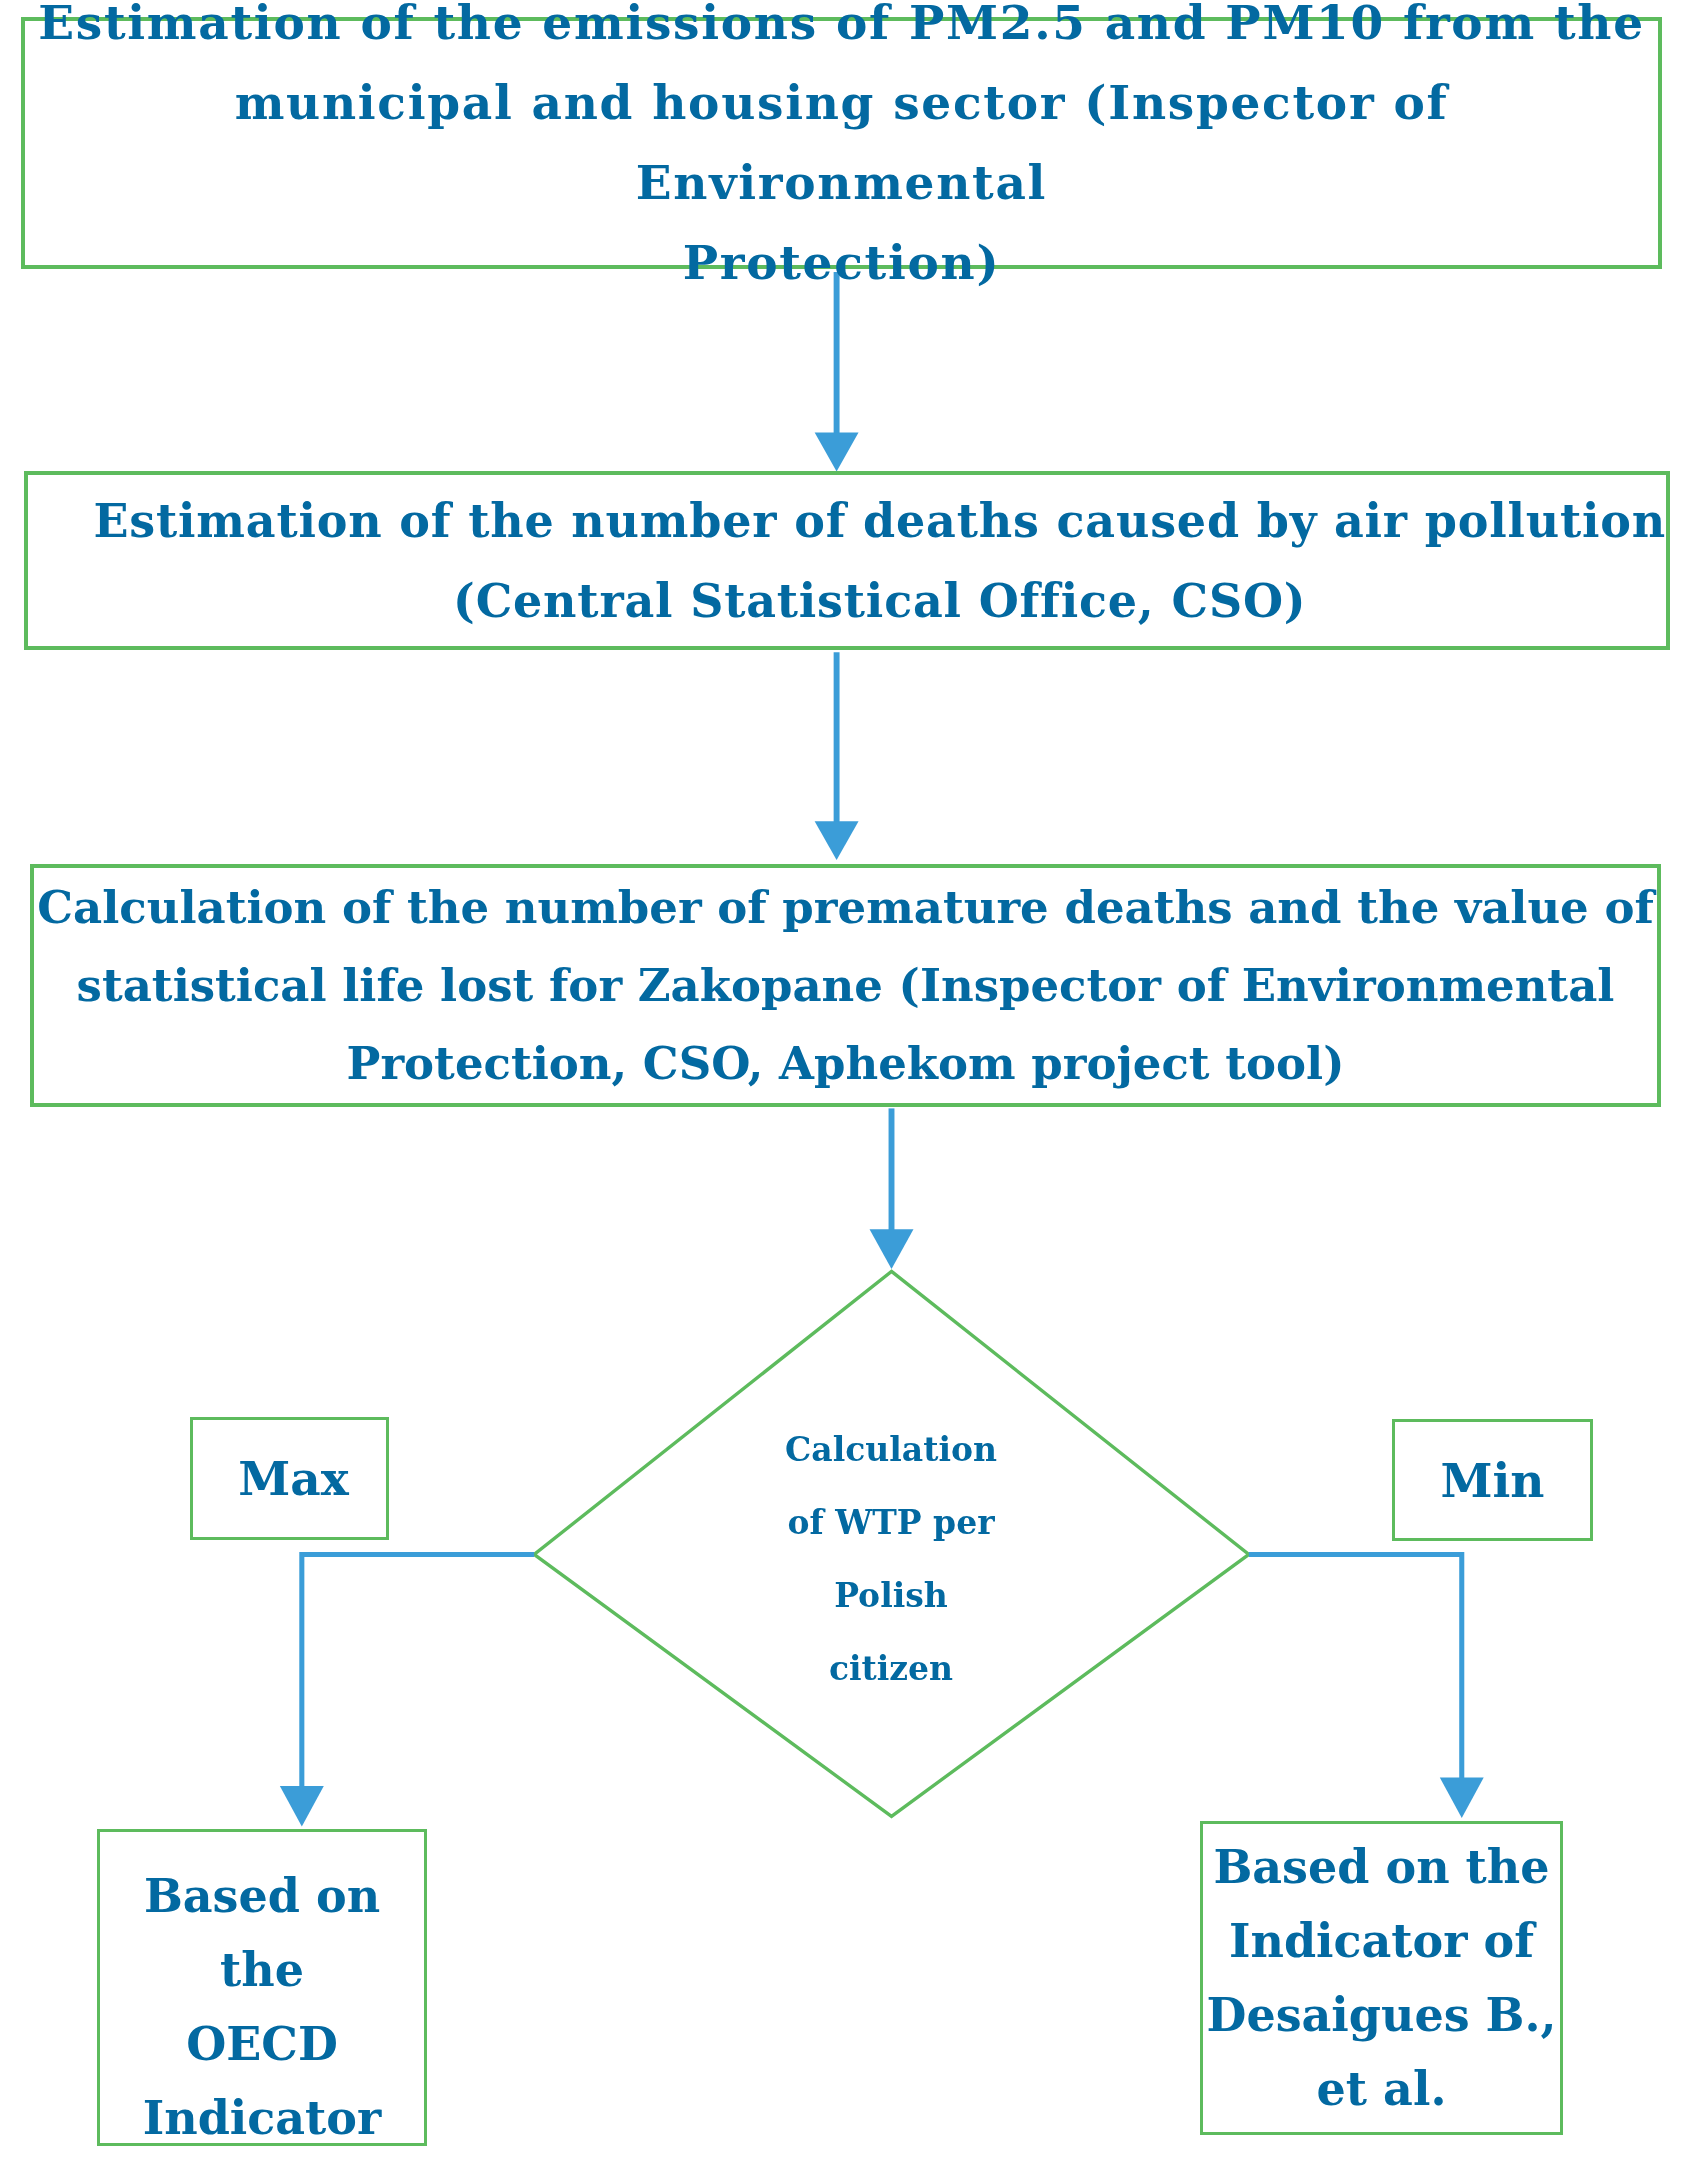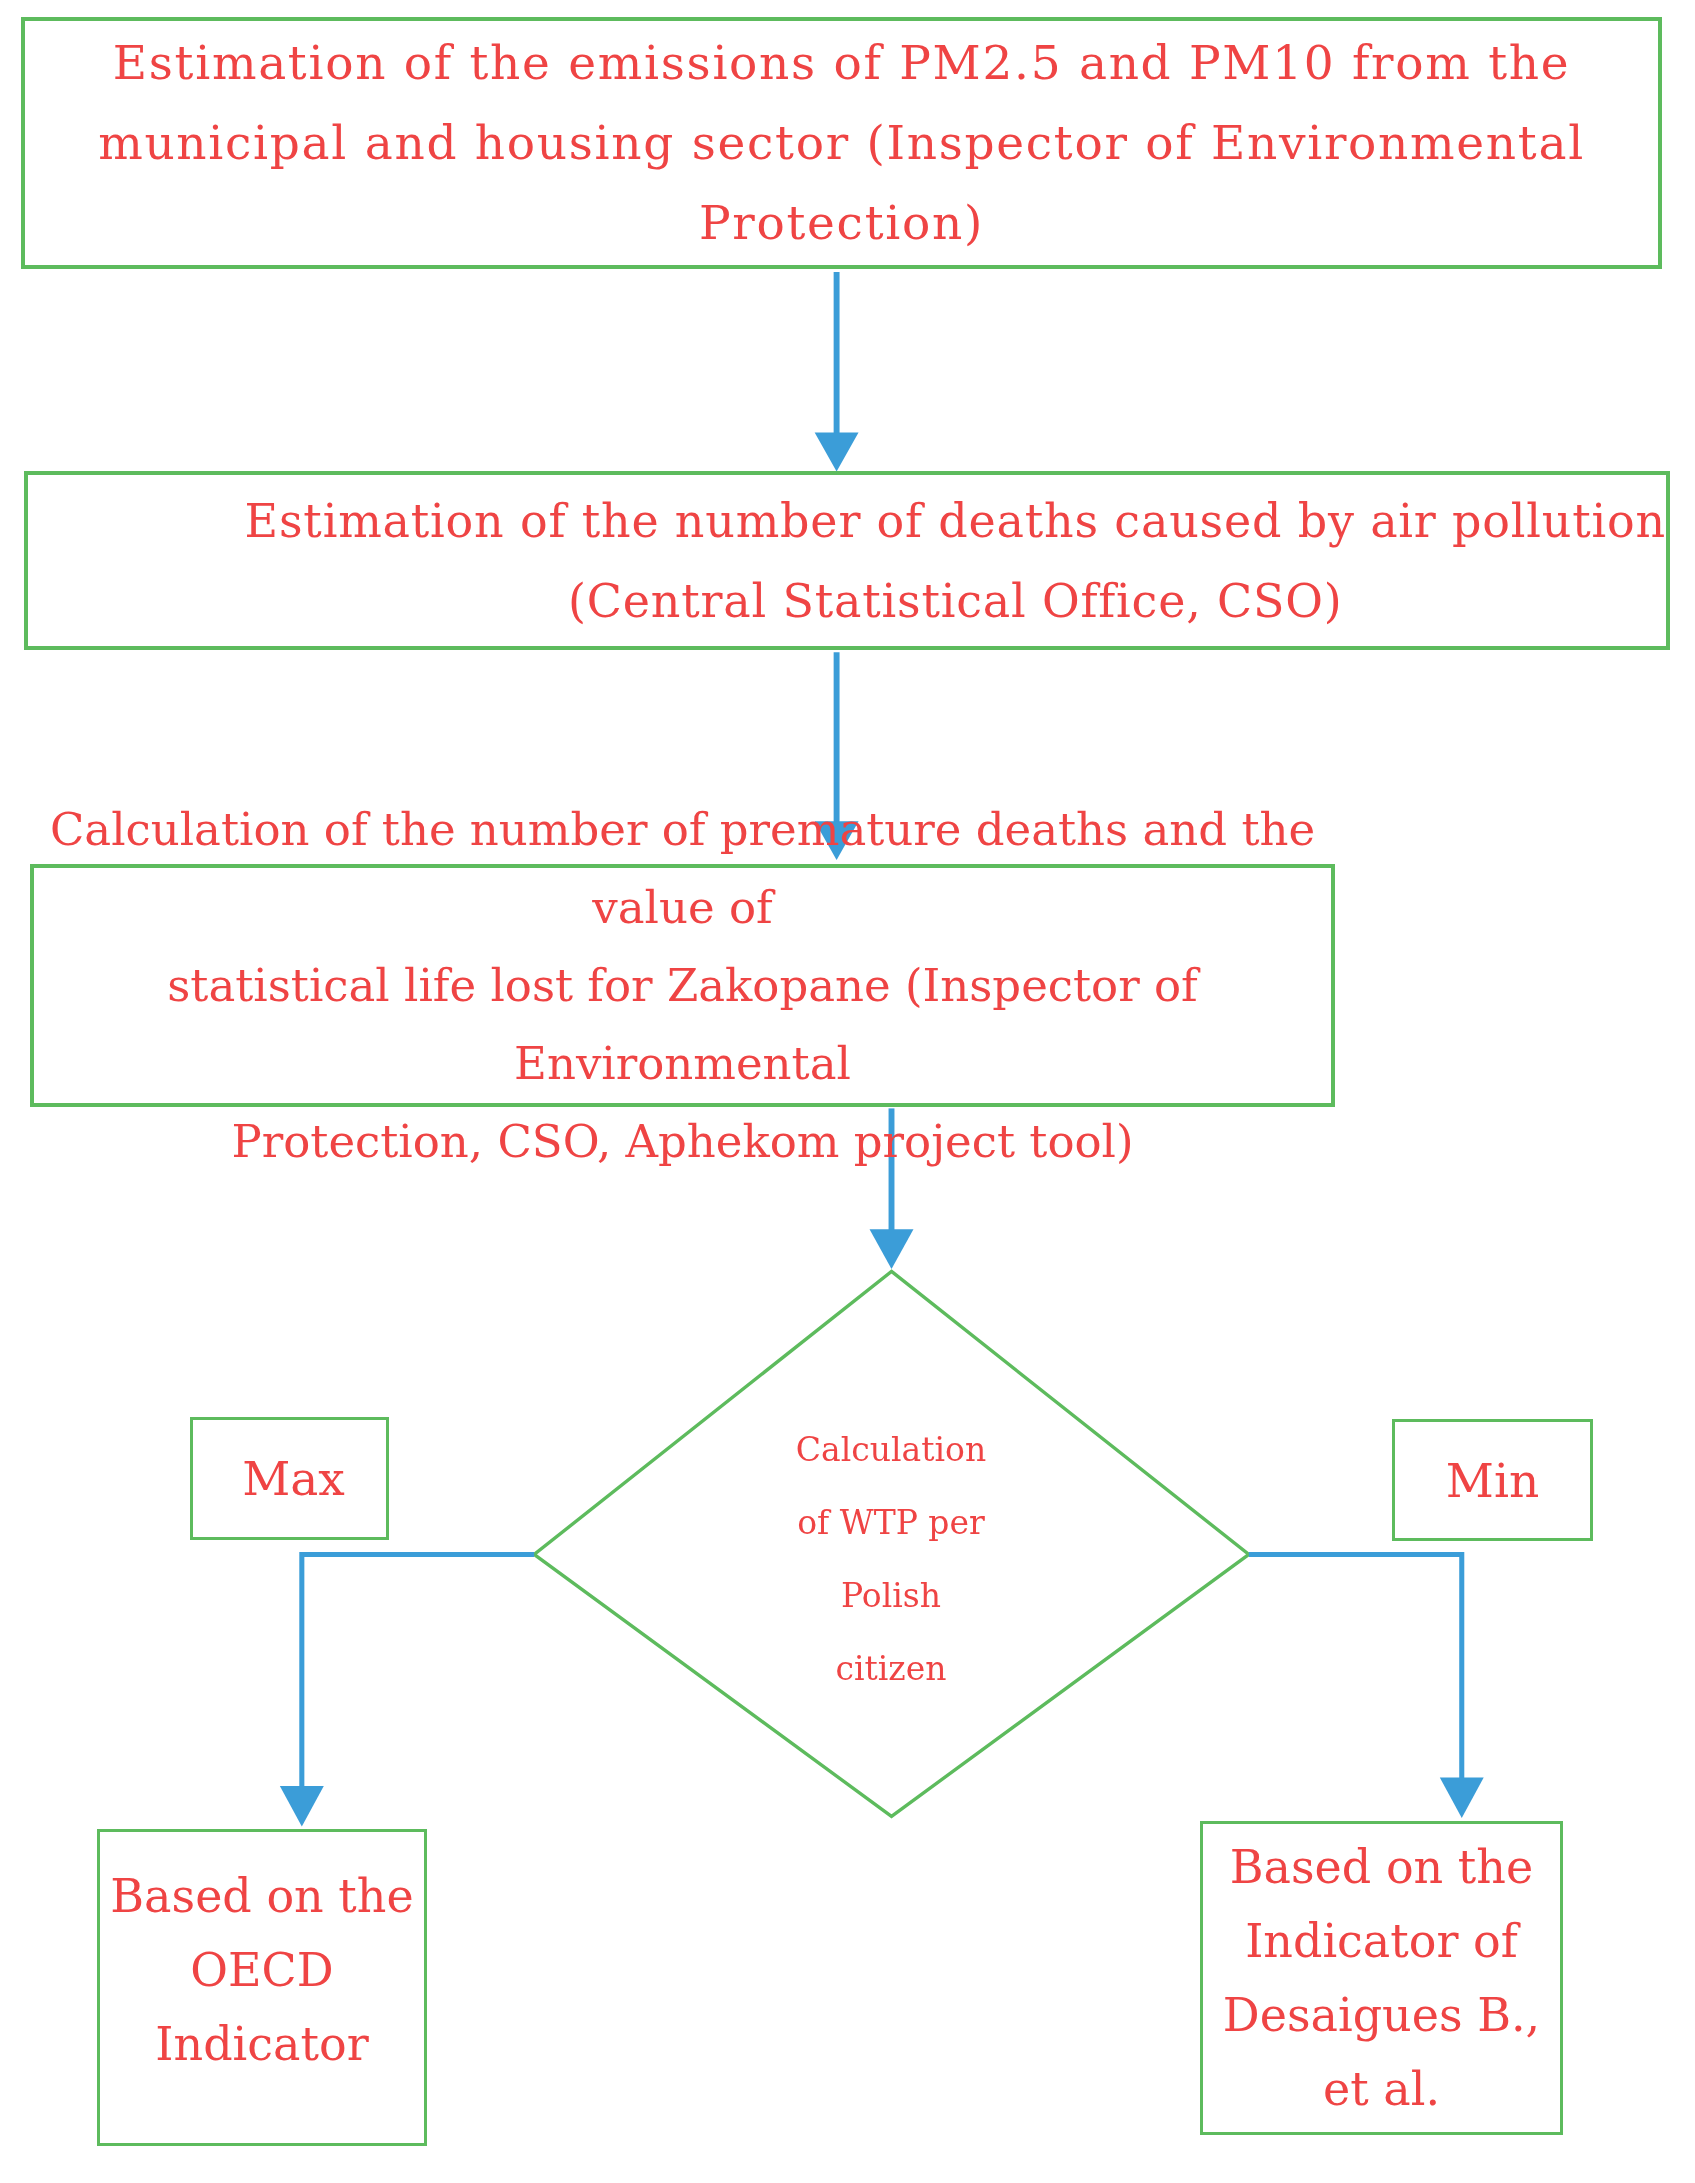--- a/index.html
+++ b/index.html
@@ -1,28 +1,28 @@
 <!DOCTYPE html>
 <html style="font-size:13.5px"><head>
 <meta charset="utf-8">
 <style>
   html, body { margin:0; padding:0; background:#ffffff; }
   .canvas {
     position:relative; width:1696px; height:2183px; background:#ffffff;
-    font-family:"DejaVu Serif", serif; color:#ef4444; overflow:hidden;
+    font-family:"DejaVu Serif", serif; color:#0369a1; overflow:hidden;font-weight:bold;
   }
   .connector-layer { position:absolute; left:0; top:0; width:1696px; height:2183px; }
   .gbox {
     position:absolute; box-sizing:border-box; background:#ffffff;
     border:4.2px solid #5dbb5d; display:flex; align-items:center; justify-content:center;
   }
   .gbox .txt { white-space:pre-line; text-align:center; display:block; }
   .box-emissions   { left:21px;   top:17px;   width:1641px; height:252px; font-size:47px; line-height:80px; letter-spacing:1.7px; }
   .box-deaths      { left:24px;   top:471px;  width:1646px; height:179px; font-size:46px; line-height:80px; letter-spacing:0.8px;justify-content:flex-end; }
-  .box-calculation { left:30px;   top:864px; width:1305px; height:243px; font-size:45px; line-height:78px;align-items:center; }
+  .box-calculation { left:30px;   top:864px; width:1631px; height:243px; font-size:45px; line-height:78px;align-items:center; }
   .box-max         { left:190px;  top:1417px; width:199px;  height:123px; font-size:47px; border-width:3.4px;padding-left:8px; }
   .box-min         { left:1392px; top:1419px; width:201px;  height:122px; font-size:47px; border-width:3.4px; }
   .box-oecd        { left:97px;  top:1829px; width:330px;  height:317px; font-size:46px; line-height:74px; border-width:3.4px; align-items:flex-start; padding-top:27px; }
   .box-desaigues   { left:1200px; top:1821px; width:363px;  height:314px; font-size:46px; line-height:74px; border-width:3.4px; }
   .diamond-label {
     position:absolute; left:680px; top:1360px; width:422px; height:397px;
     display:flex; align-items:center; justify-content:center;
     font-size:33px; line-height:73px;
   }
   .diamond-label .txt { white-space:pre-line; text-align:center; display:block; }

